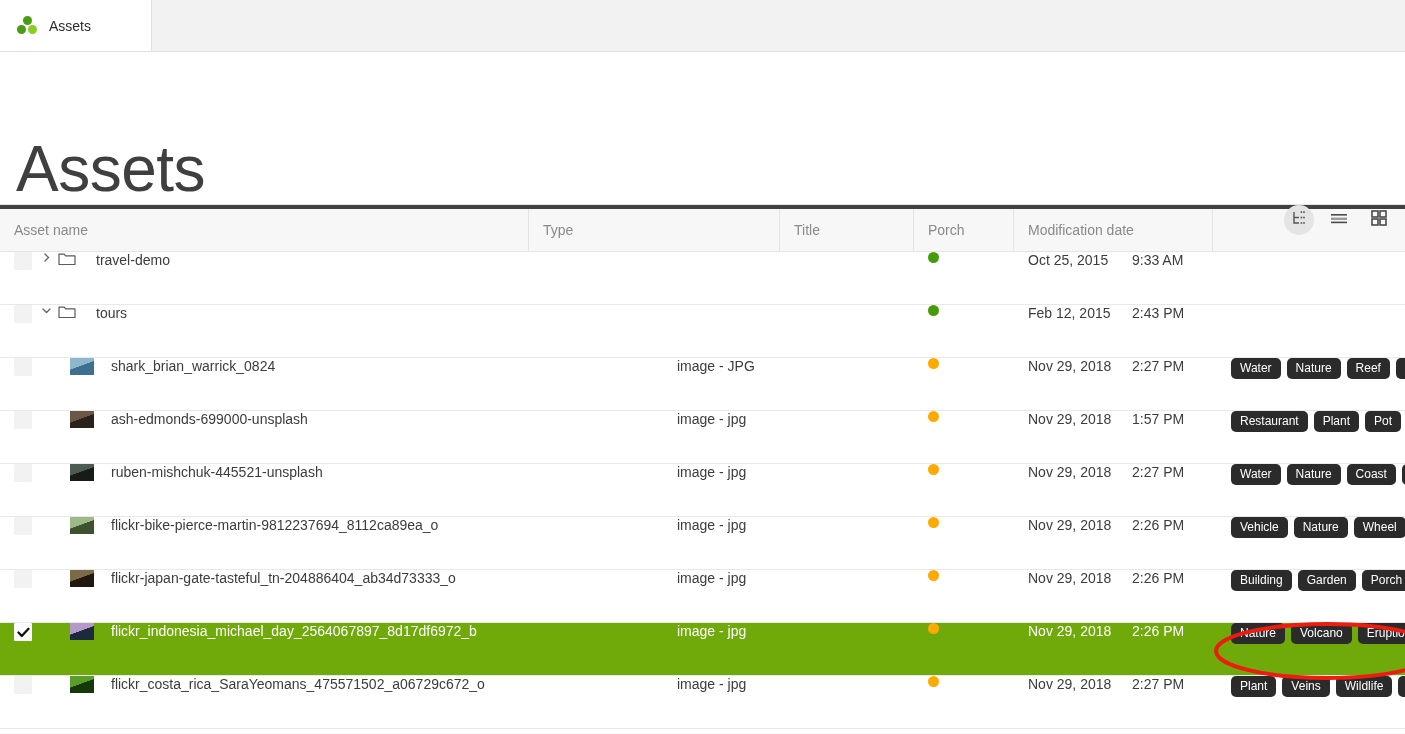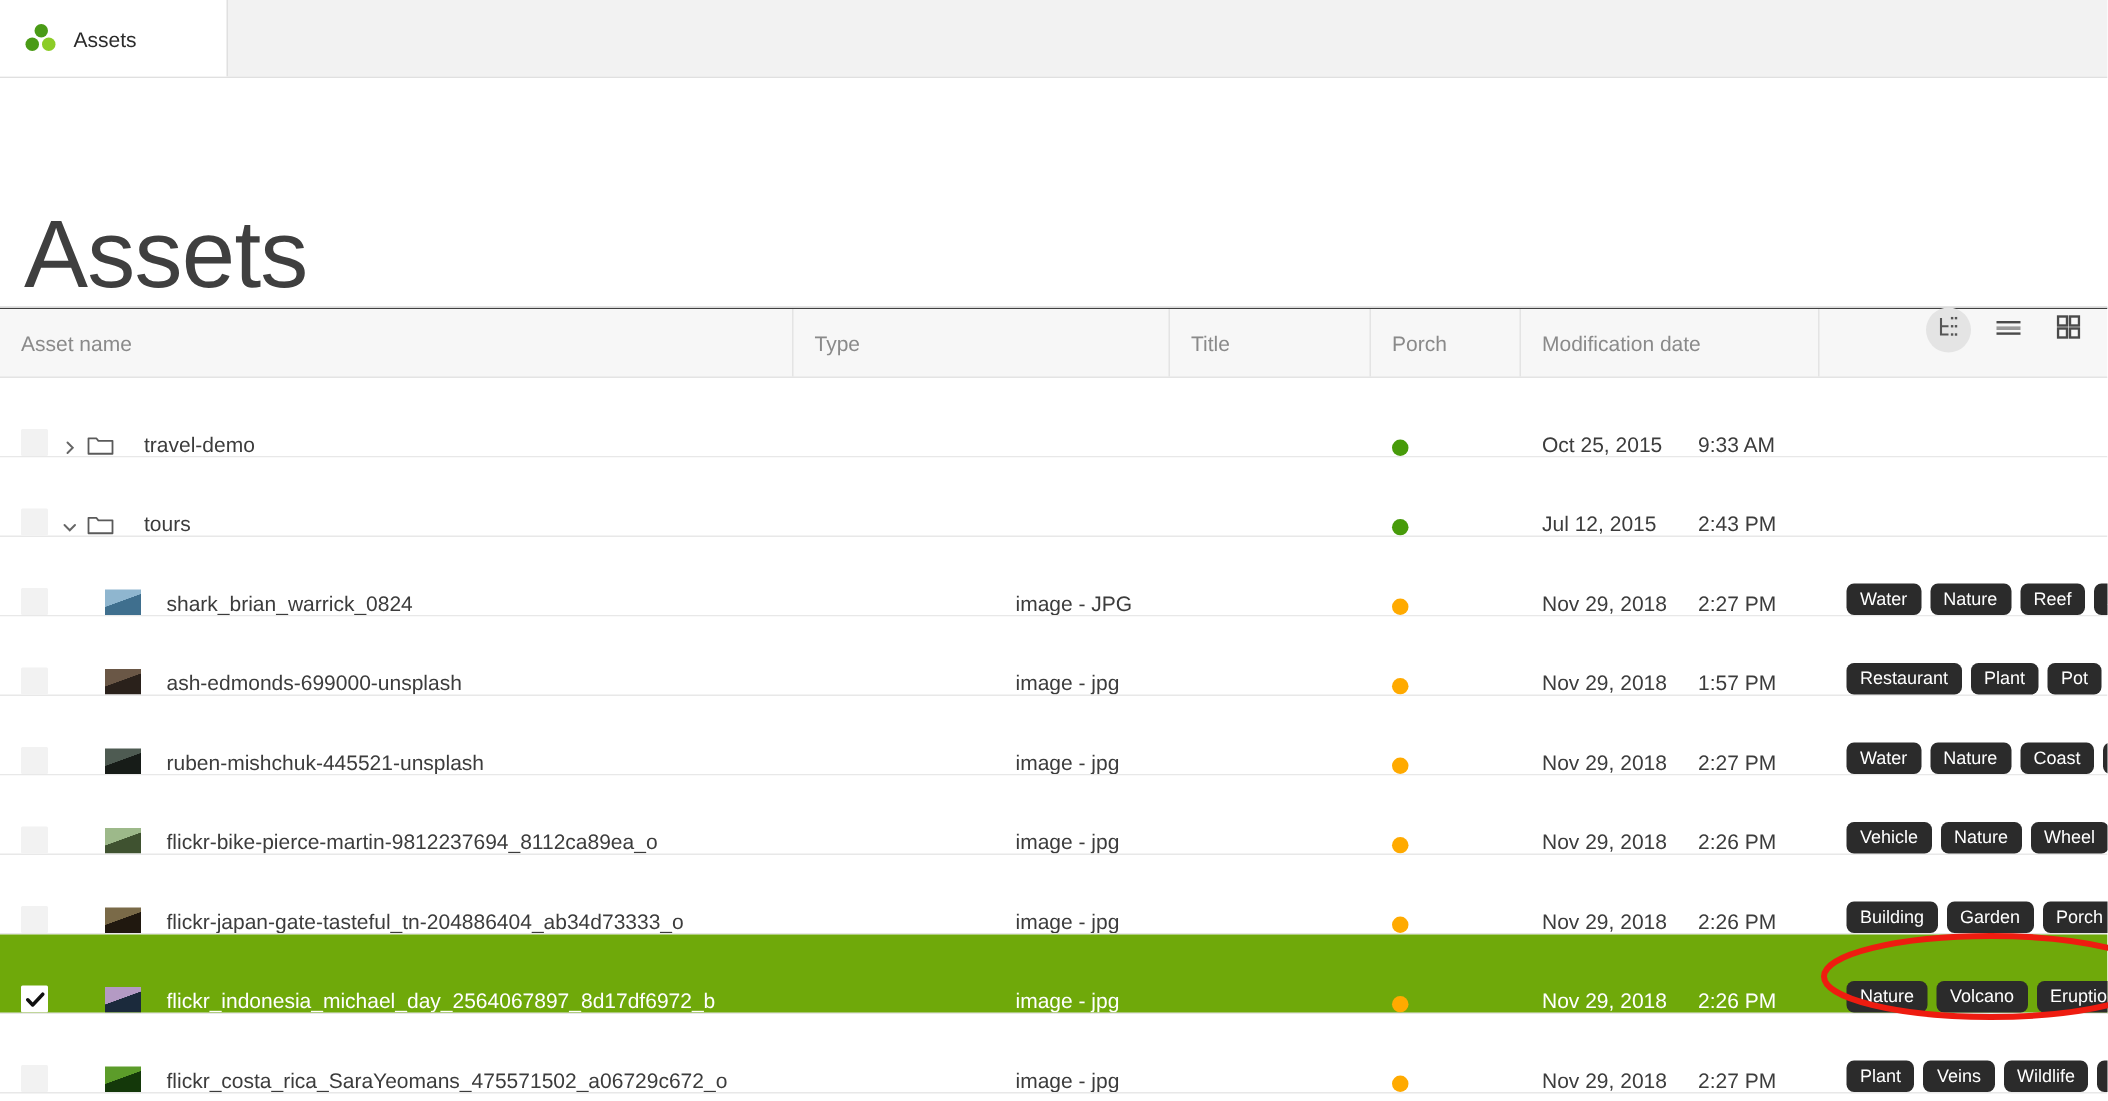--- a/index.html
+++ b/index.html
@@ -80,21 +80,21 @@
     color: #555;
   }
   .vt.active { background: #e4e4e4; }
 
   
   .table { width: 1405px; }
   .thead {
     display: flex;
     height: 47px;
     background: #f7f7f7;
-    border-top: 1px solid #404040;
+    border-top: 4px solid #404040;
     border-bottom: 1px solid #e4e4e4;
   }
   .th {
     display: flex; align-items: center;
     font-size: 14px;
     color: #8a8a8a;
     border-right: 1px solid #e4e4e4;
     padding-left: 14px;
     height: 100%;
     cursor: pointer;
@@ -112,21 +112,21 @@
     display: flex;
     height: 53px;
     align-items: center;
     border-bottom: 1px solid #e8e8e8;
     background: #fff;
     position: relative;
   }
   .trow.selected { background: #6fa90a; color: #fff; }
 
   .cell {
-    display: flex; align-items: flex-end;
+    display: flex; align-items: flex-start;
     height: 100%;
     overflow: hidden;
     white-space: nowrap;
   }
   .cell-name { width: 529px; padding-left: 14px; }
   .cell-title{ width: 134px; padding-left: 14px; }
   .cell-type { width: 251px; padding-left: 14px; font-size: 14px; color: #3c3c3c; }
   .cell-status{ width: 100px; padding-left: 14px; }
   .cell-date { width: 199px; padding-left: 14px; font-size: 14px; color: #3c3c3c; gap: 0; }
   .cell-tags { width: 192px; padding-left: 18px; gap: 6px; overflow: visible; }
@@ -310,21 +310,21 @@
         <div class="cell cell-title">
           <span></span>
         </div>
         <div class="cell cell-type">
           <span></span>
         </div>
         <div class="cell cell-status">
           <span class="dot" style="background: rgb(71, 155, 10);"></span>
         </div>
         <div class="cell cell-date">
-          <span class="date-d">Jul 12, 2015</span>
+          <span class="date-d">Feb 12, 2015</span>
           <span class="date-t">2:43 PM</span>
         </div>
         <div class="cell cell-tags"></div>
       </div>
       <div class="trow">
         <div class="cell cell-name">
           <div class="chk"></div>
           <span class="thumb" style="background: linear-gradient(160deg, rgb(143, 182, 207) 0%, rgb(143, 182, 207) 45%, rgb(63, 111, 142) 46%, rgb(63, 111, 142) 100%);"></span>
           <span class="row-label">shark_brian_warrick_0824</span>
         </div>

